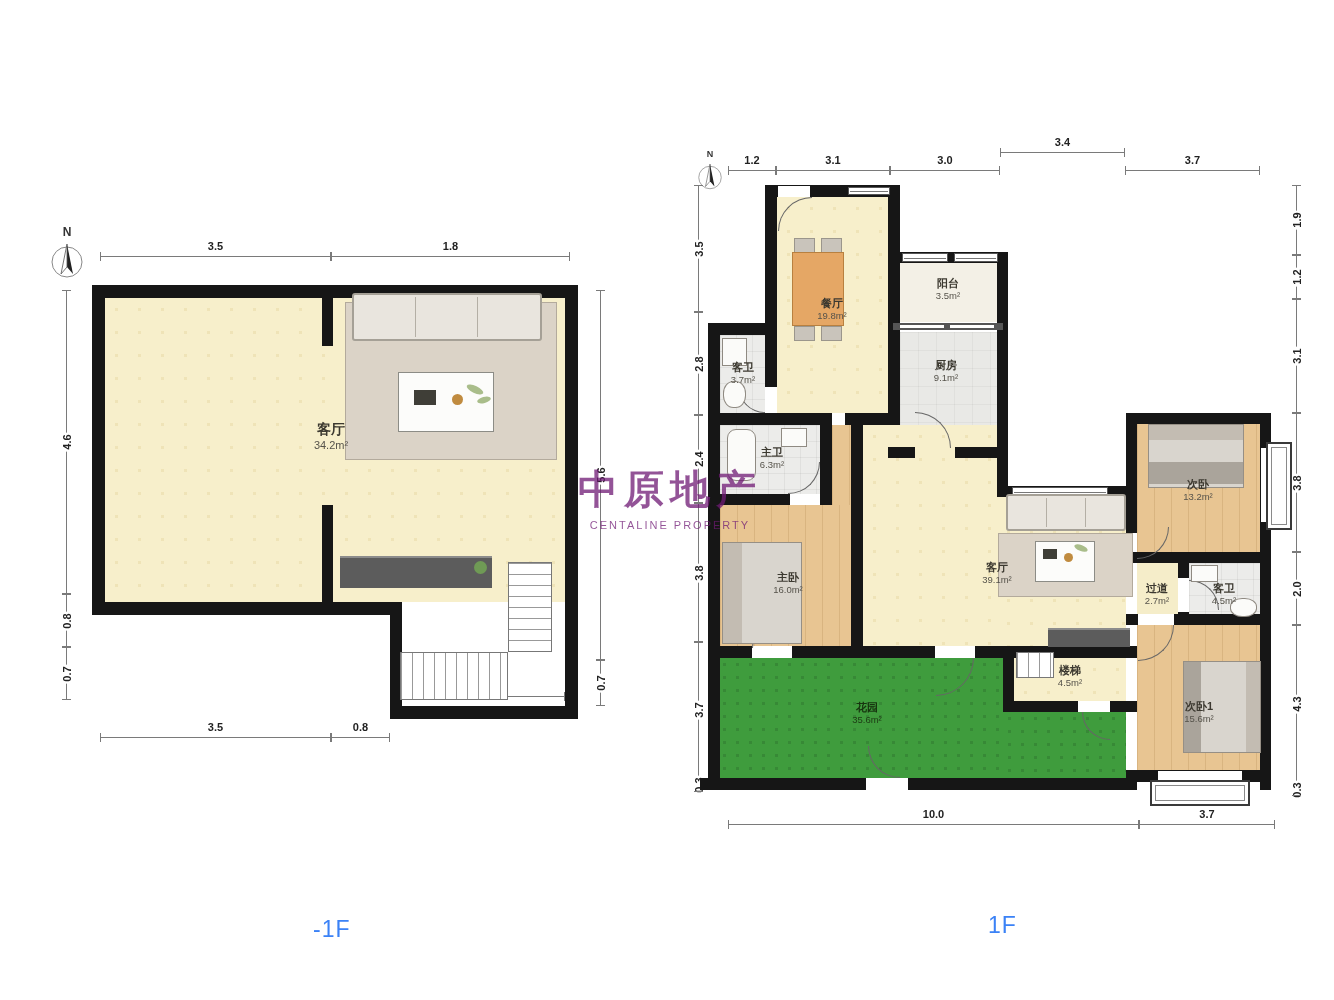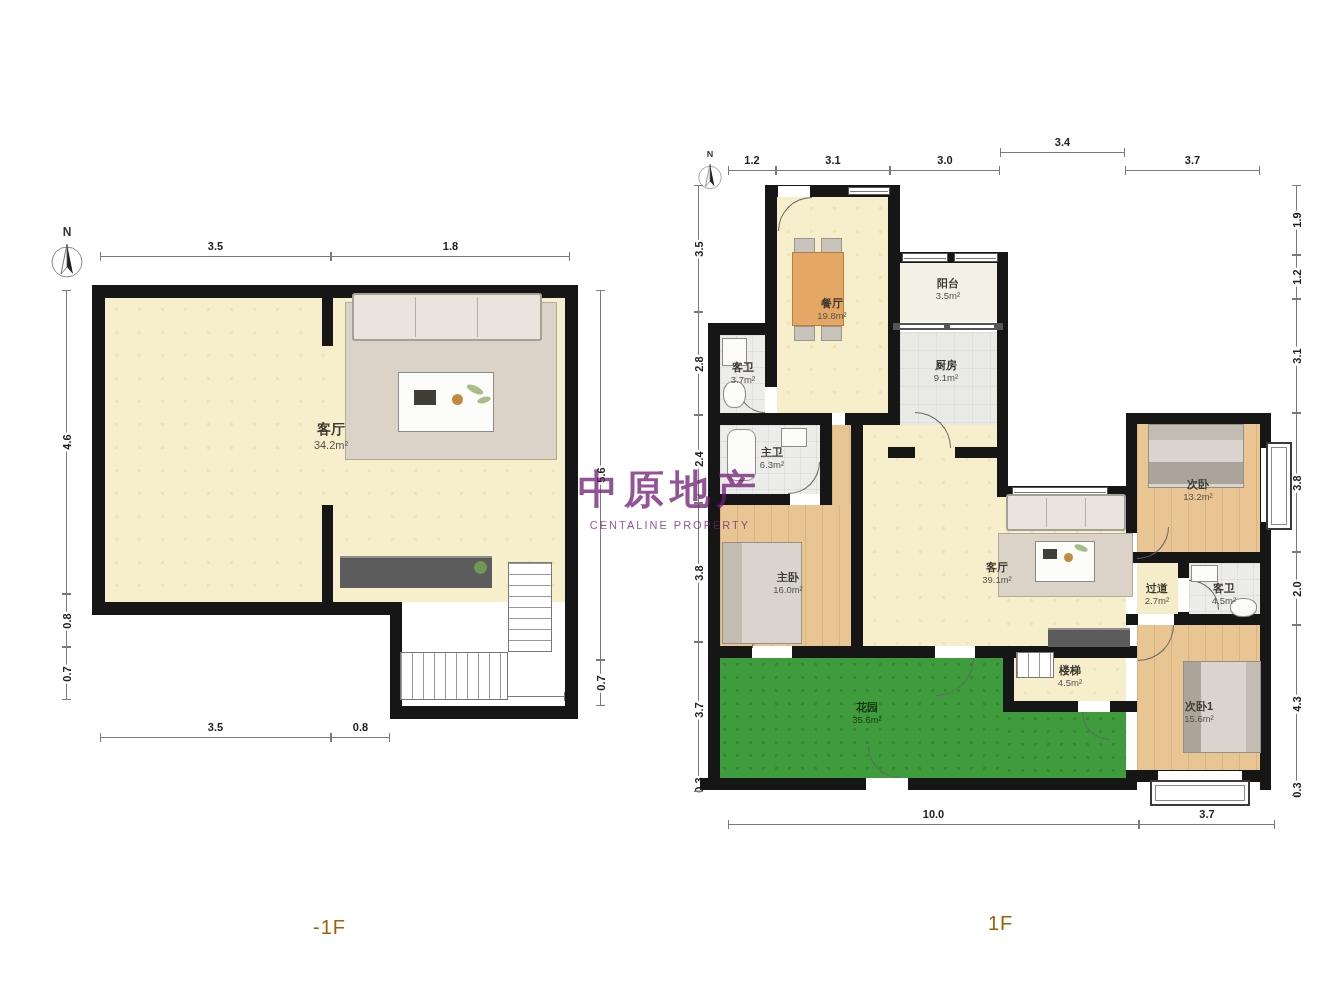--- a/index.html
+++ b/index.html
@@ -52,21 +52,21 @@
   .band{position:absolute;background:#c3bcb2}
   .bandm{position:absolute;background:#aaa49b}
   .fixt{position:absolute;background:#fbfbf9;border:1px solid #8f8a82;box-sizing:border-box}
   .round{border-radius:45%}
   .dtable{position:absolute;background:#e5a765;border:1px solid #b8803f}
   .chair{position:absolute;background:#c9c4bb;border:1px solid #9b968c}
   .plant{position:absolute;background:#6f9a55;border-radius:50%}
   .leaf{position:absolute;background:#a9bd8a;border-radius:50%}
   .deco-dark{position:absolute;background:#3f3e37}
   .deco-dot{position:absolute;background:#c08b3f;border-radius:50%}
-  .caption{position:absolute;font-size:20px;color:#a16207;letter-spacing:1px}
+  .caption{position:absolute;font-size:23px;color:#3b82f6;letter-spacing:1px}
   .wm{position:absolute;text-align:center;color:#701a75;opacity:.75;pointer-events:none}
   .wm .l1{font-size:40px;font-weight:bold;letter-spacing:6px}
   .wm .l2{font-size:11px;letter-spacing:2px;margin-top:2px}
   .north{position:absolute;text-align:center;color:#333}
   .north .nl{font-size:12px;font-weight:bold;line-height:1}
 </style>
 </head>
 <body>
 
 <div id="canvas">

